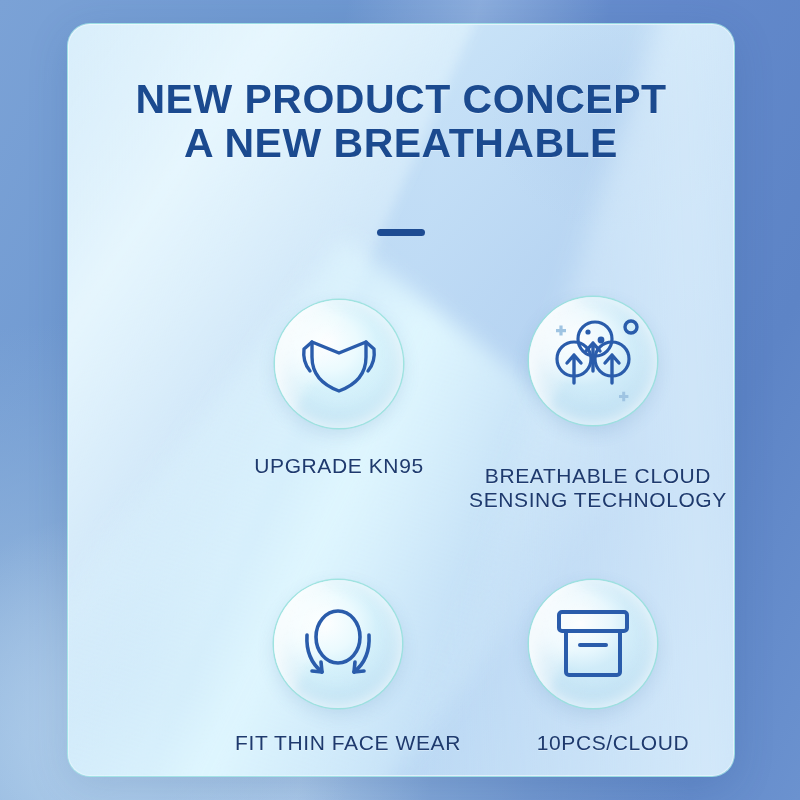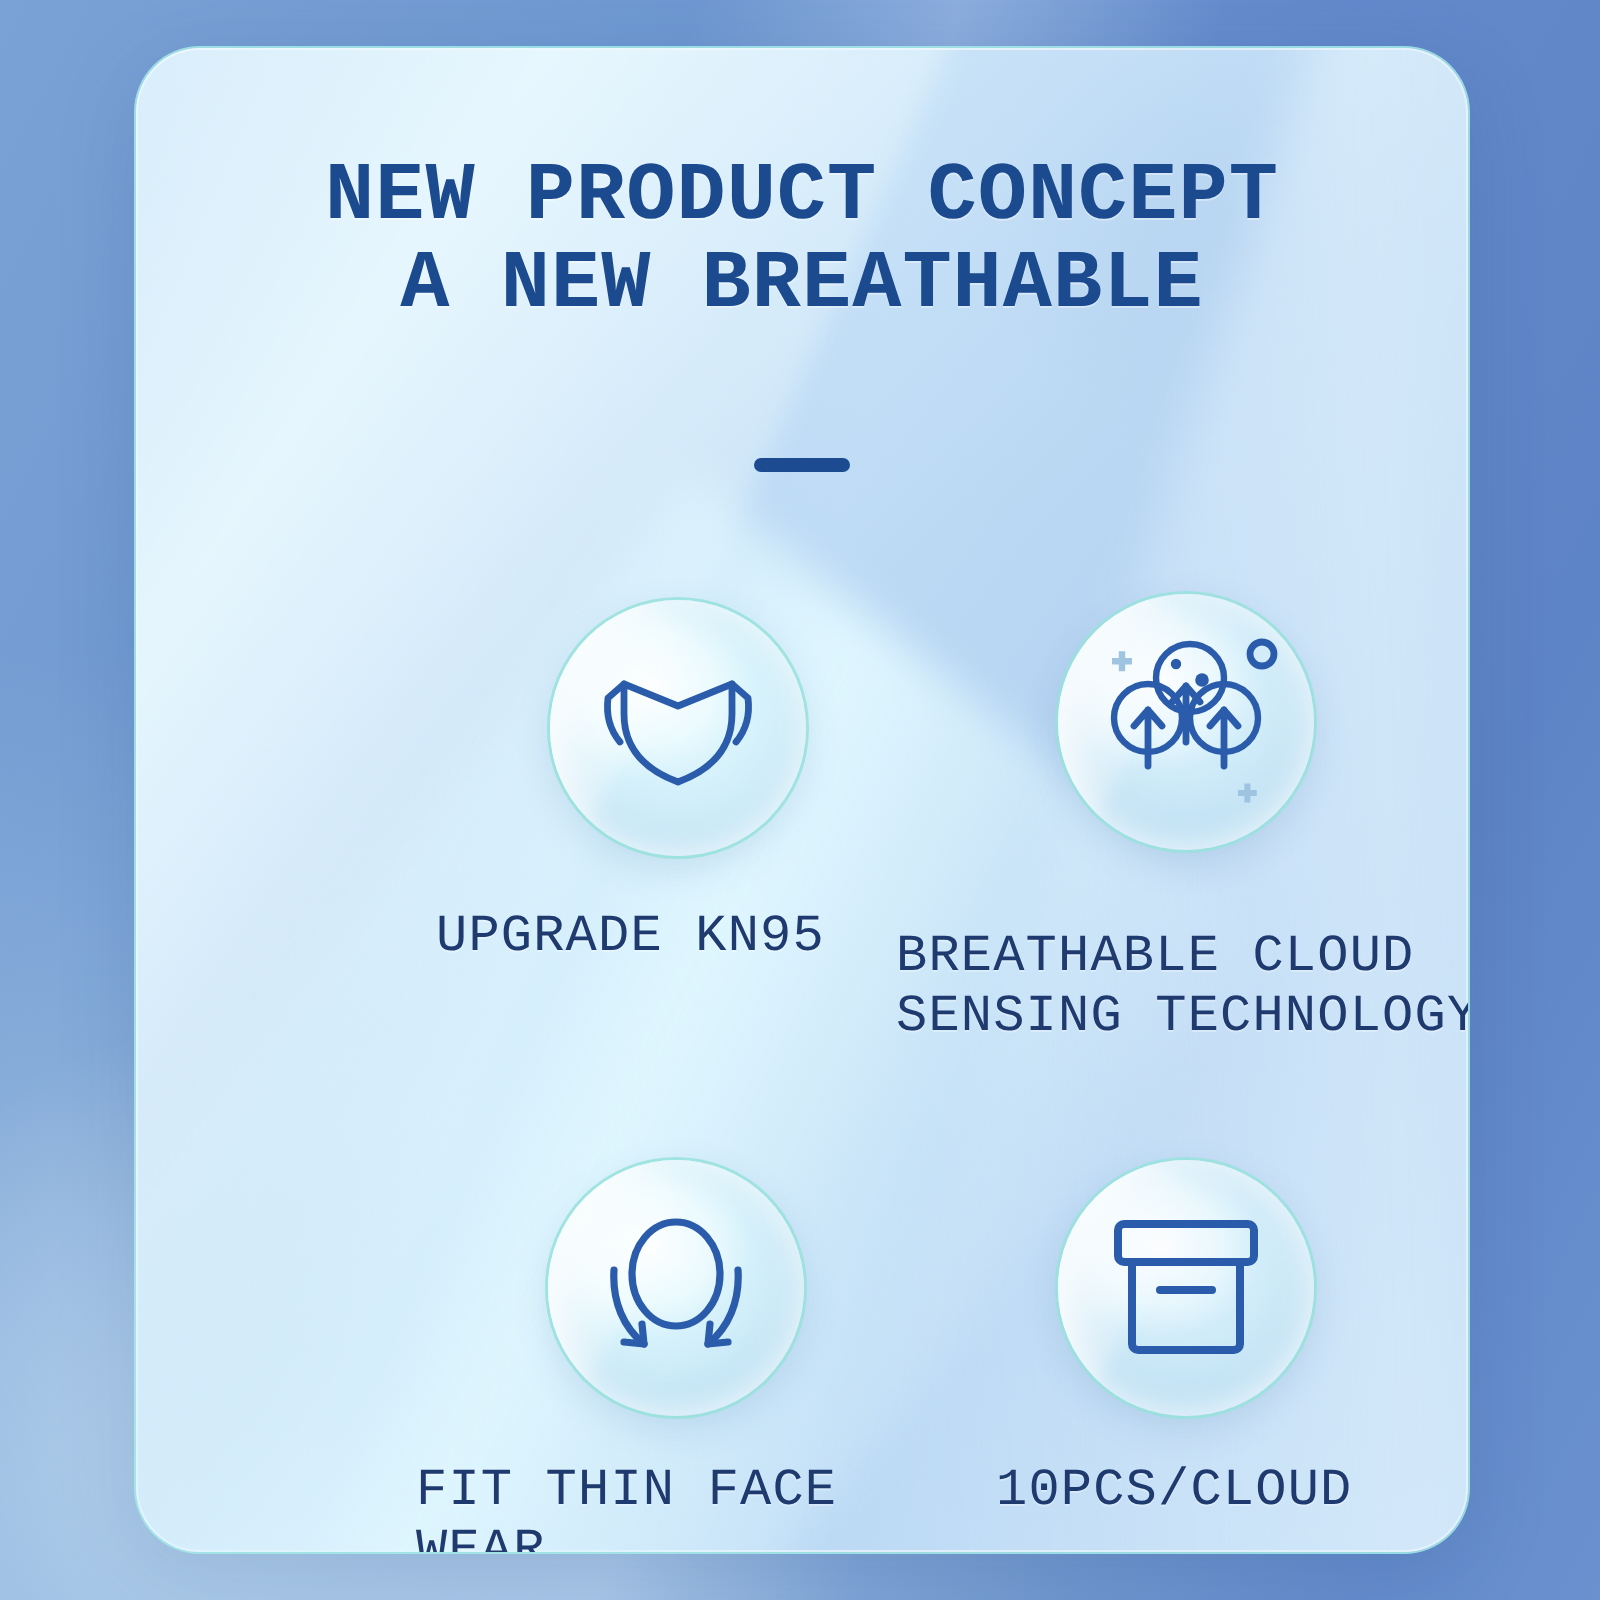--- a/index.html
+++ b/index.html
@@ -23,29 +23,28 @@
     transform:rotate(-2deg);
   }
   .bg-corner-glow{
     position:absolute;left:-180px;bottom:-200px;width:620px;height:560px;
     background:radial-gradient(closest-side, rgba(190,216,240,.75), rgba(190,216,240,0) 75%);
   }
 
   
   .panel{
     position:absolute;left:68px;top:24px;width:666px;height:752px;
-    border-radius:32px;
+    border-radius:22px;
     background:
       linear-gradient(160deg, rgba(214,238,252,.92) 0%, rgba(205,231,250,.90) 18%, rgba(196,224,248,.88) 42%, rgba(188,218,246,.88) 70%, rgba(196,224,248,.90) 100%);
     box-shadow:
       0 0 0 1px rgba(163,234,231,.85),
       inset 0 0 0 1px rgba(255,255,255,.55),
       0 10px 40px rgba(40,80,140,.18);
     overflow:hidden;
-    font-family:Liberation Mono, monospace;
   }
   .panel-streak-a{
     position:absolute;left:-40%;top:-20%;width:70%;height:150%;
     background:linear-gradient(100deg, rgba(255,255,255,0) 0%, rgba(236,250,255,.85) 45%, rgba(255,255,255,0) 100%);
     transform:rotate(24deg);filter:blur(6px);
   }
   .panel-streak-b{
     position:absolute;left:4%;top:34%;width:56%;height:90%;
     background:linear-gradient(78deg, rgba(255,255,255,0) 0%, rgba(225,248,255,.95) 50%, rgba(255,255,255,0) 100%);
     transform:rotate(38deg);filter:blur(10px);
@@ -93,22 +92,22 @@
     overflow:hidden;
   }
   .bubble::after{
     content:"";position:absolute;left:-30%;top:-10%;width:56%;height:140%;
     background:linear-gradient(80deg, rgba(255,255,255,0) 0%, rgba(255,255,255,.75) 50%, rgba(255,255,255,0) 100%);
     transform:rotate(30deg);filter:blur(4px);pointer-events:none;
   }
   .bubble svg{position:relative;z-index:2;display:block;}
 
   .flabel{
-    position:absolute;text-align:left;
-    color:#1e3a6e;font-size:26px;line-height:1.14;letter-spacing:.6px;
+    position:absolute;text-align:center;
+    color:#1e3a6e;font-size:21px;line-height:1.14;letter-spacing:.6px;
     white-space:pre-line;
     text-shadow:0 1px 0 rgba(255,255,255,.3);
   }
 
   
   #f1{left:207px;top:276px;}
   #f2{left:461px;top:273px;}
   #f3{left:206px;top:556px;}
   #f4{left:461px;top:556px;}
 

